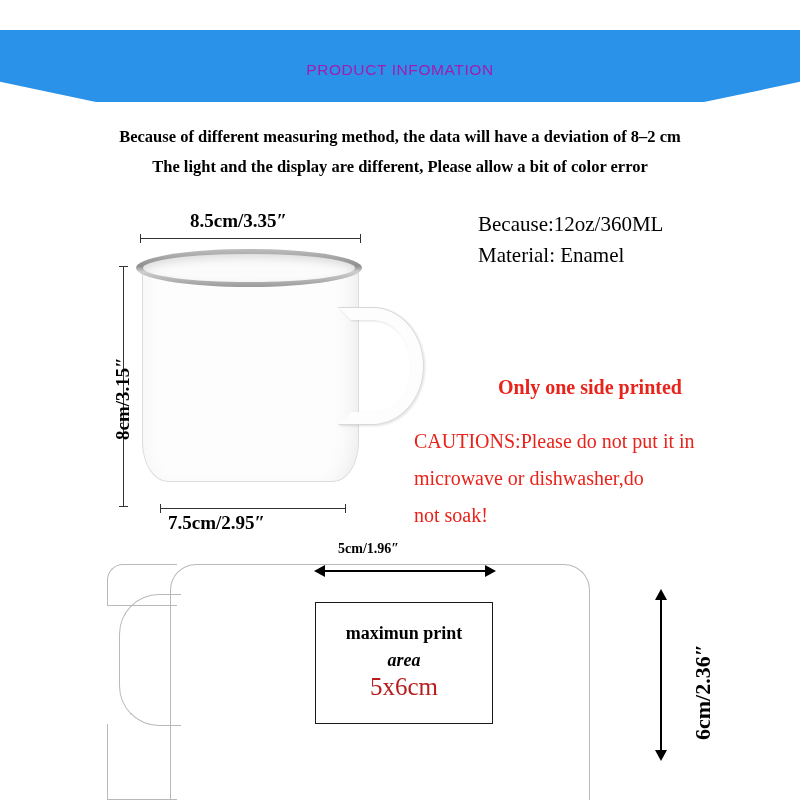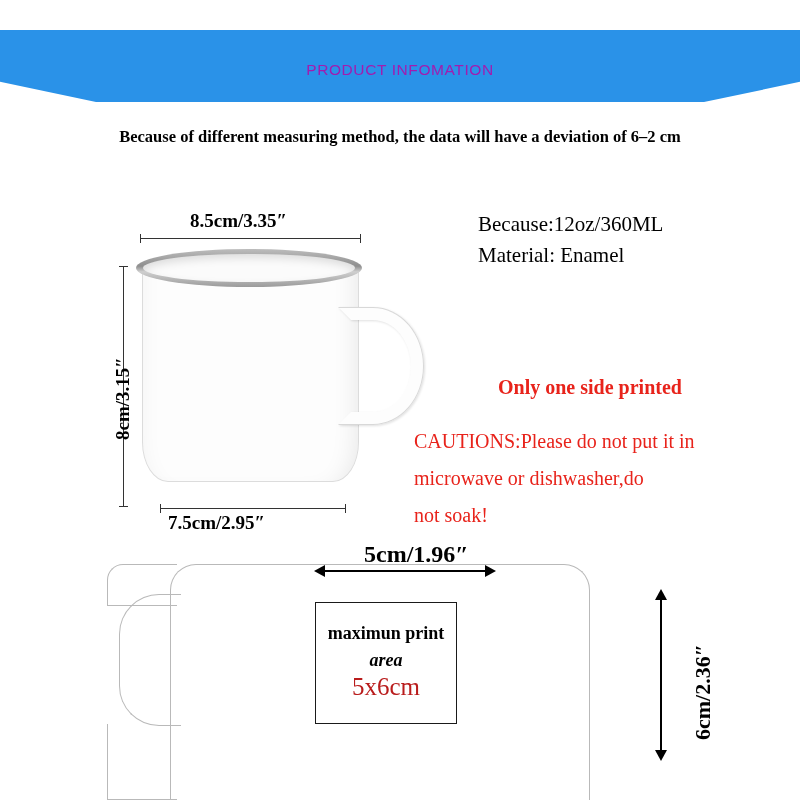--- a/index.html
+++ b/index.html
@@ -240,21 +240,21 @@
     height: 132px;
     border: 1.6px solid #b9b9b9;
     border-right: none;
     border-radius: 40px 0 0 40px;
     box-sizing: border-box;
   }
   .print-box {
     position: absolute;
     left: 220px;
     top: 50px;
-    width: 142px;
+    width: 178px;
     height: 122px;
     border: 1.8px solid #1a1a1a;
     box-sizing: border-box;
     text-align: center;
   }
   .print-line1 {
     font-family: "Liberation Serif", serif;
     font-size: 18px;
     font-weight: 700;
     color: #000;
@@ -312,21 +312,22 @@
 </style>
 </head>
 <body>
 
 <div class="banner">
   <div class="shape"></div>
   <div class="banner-title">PRODUCT INFOMATION</div>
 </div>
 
 <div class="disclaimer">
-  <div>Because of different measuring method,  the data will have a deviation of 6–2 cm</div>
+  <div>Because of different measuring method,  the data will have a deviation of 8–2 cm</div>
+  <div>The light and the display are different, Please allow a bit of color error</div>
 </div>
 
 <div class="mug-wrap">
   <div class="mug-body"></div>
   <div class="mug-handle"></div>
   <div class="mug-handle-outline"></div>
   <div class="mug-rim"></div>
   <div class="mug-rim-inner"></div>
 </div>
 
@@ -363,18 +364,18 @@
   <div class="print-box">
     <div class="print-line1">maximun print</div>
     <div class="print-line2">area</div>
     <div class="print-line3">5x6cm</div>
   </div>
 </div>
 
 <div class="arrow-h" style="left:325px; top:570px; width:160px;"></div>
 <div class="arrowhead ah-left" style="left:314px; top:565px;"></div>
 <div class="arrowhead ah-right" style="left:485px; top:565px;"></div>
-<div class="dim-label" style="left:364px; top:541px; font-size:24px;">5cm/1.96″</div>
+<div class="dim-label" style="left:338px; top:541px; font-size:14px;">5cm/1.96″</div>
 
 <div class="arrow-v" style="left:660px; top:600px; height:150px;"></div>
 <div class="arrowhead ah-up" style="left:655px; top:589px;"></div>
 <div class="arrowhead ah-down" style="left:655px; top:750px;"></div>
 <div class="dim-label-vert" style="left:690px; top:740px; font-size:22px;">6cm/2.36″</div>
 
 </body></html>

